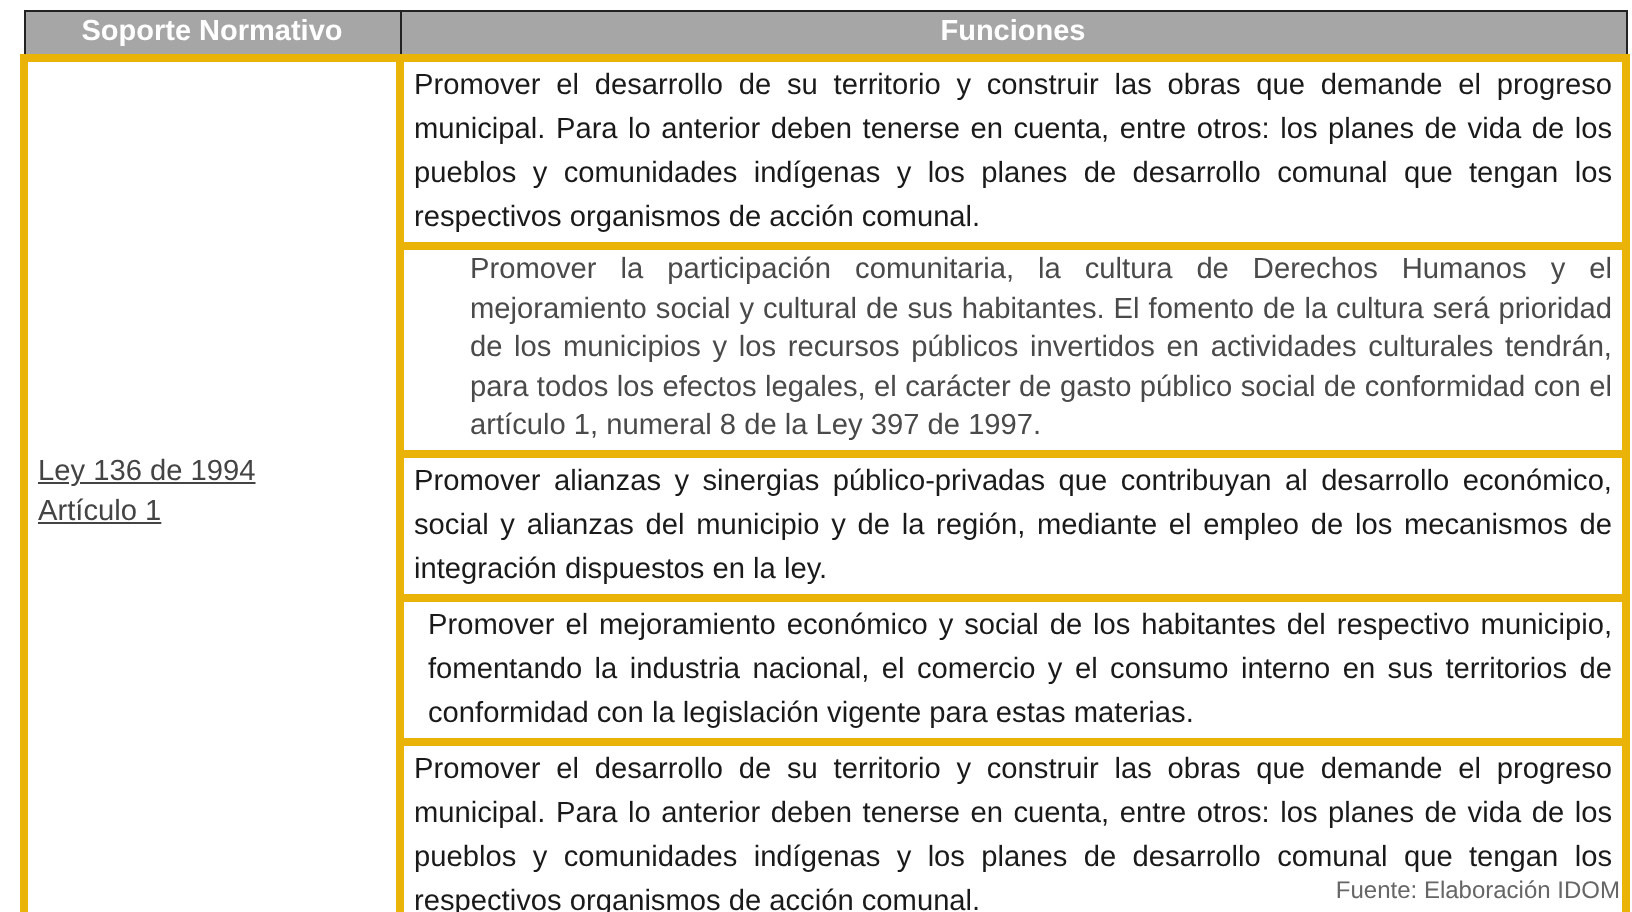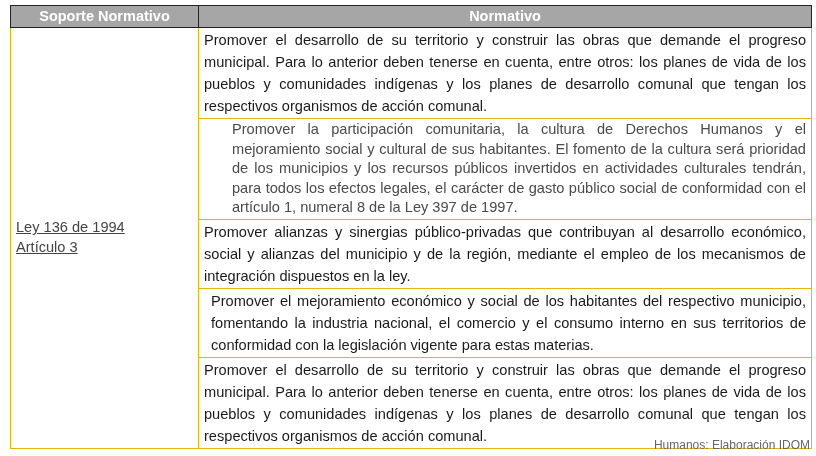--- a/index.html
+++ b/index.html
@@ -29,21 +29,21 @@
       color: #ffffff;
       font-weight: bold;
       font-size: 14.5px;
       height: 21px;
       padding: 0;
       border: 1px solid #222222;
       text-align: center;
       line-height: 21px;
     }
     table.norm td {
-      border: 1px solid #eab308;
+      border: 4px solid #eab308;
       color: #1a1a1a;
       font-size: 14.6px;
       vertical-align: top;
       padding: 1px 5px 1px 5px;
     }
     td.soporte {
       text-align: left;
       vertical-align: middle !important;
       color: #444444 !important;
       line-height: 20px;
@@ -75,40 +75,40 @@
 
 <div class="page">
   <table class="norm">
     <colgroup>
       <col style="width:188px">
       <col style="width:613px">
     </colgroup>
     <thead>
       <tr>
         <th>Soporte Normativo</th>
-        <th>Normativo</th>
+        <th>Funciones</th>
       </tr>
     </thead>
     <tbody>
       <tr class="row1">
         <td class="soporte" rowspan="5">
           <span class="soporte-line">Ley 136 de 1994</span>
-          <span class="soporte-line">Artículo 3</span>
+          <span class="soporte-line">Artículo 1</span>
         </td>
         <td class="func r1">Promover el desarrollo de su territorio y construir las obras que demande el progreso municipal. Para lo anterior deben tenerse en cuenta, entre otros: los planes de vida de los pueblos y comunidades indígenas y los planes de desarrollo comunal que tengan los respectivos organismos de acción comunal.</td>
       </tr>
       <tr class="row2">
         <td class="func r2">Promover la participación comunitaria, la cultura de Derechos Humanos y el mejoramiento social y cultural de sus habitantes. El fomento de la cultura será prioridad de los municipios y los recursos públicos invertidos en actividades culturales tendrán, para todos los efectos legales, el carácter de gasto público social de conformidad con el artículo 1, numeral 8 de la Ley 397 de 1997.</td>
       </tr>
       <tr class="row3">
         <td class="func r3">Promover alianzas y sinergias público-privadas que contribuyan al desarrollo económico, social y alianzas del municipio y de la región, mediante el empleo de los mecanismos de integración dispuestos en la ley.</td>
       </tr>
       <tr class="row4">
         <td class="func r4">Promover el mejoramiento económico y social de los habitantes del respectivo municipio, fomentando la industria nacional, el comercio y el consumo interno en sus territorios de conformidad con la legislación vigente para estas materias.</td>
       </tr>
       <tr class="row5">
         <td class="func r5">Promover el desarrollo de su territorio y construir las obras que demande el progreso municipal. Para lo anterior deben tenerse en cuenta, entre otros: los planes de vida de los pueblos y comunidades indígenas y los planes de desarrollo comunal que tengan los respectivos organismos de acción comunal.</td>
       </tr>
     </tbody>
   </table>
 
-  <div class="source">Humanos: Elaboración IDOM</div>
+  <div class="source">Fuente: Elaboración IDOM</div>
 </div>
 
 </body></html>

